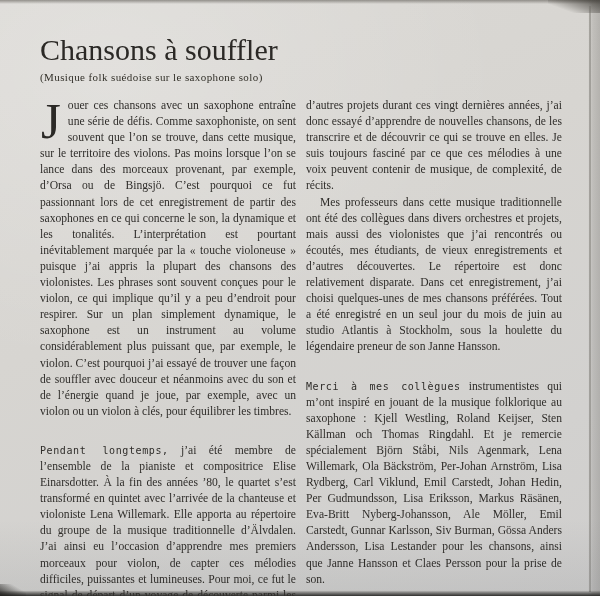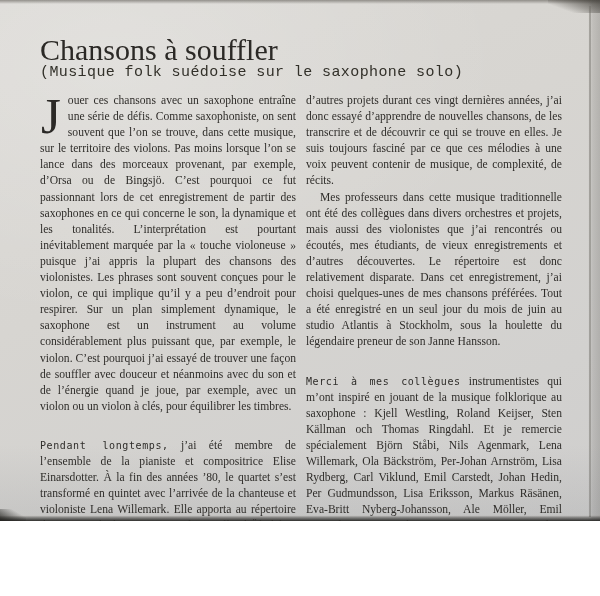--- a/index.html
+++ b/index.html
@@ -8,21 +8,21 @@
   }
   * { margin: 0; padding: 0; box-sizing: border-box; }
   html, body { width: 600px; height: 596px; overflow: hidden; }
   body {
     font-family: "Liberation Serif", "DejaVu Serif", serif;
     color: var(--ink);
   }
   .photo {
     position: relative;
     width: 600px;
-    height: 521px;
+    height: 596px;
     background:
       radial-gradient(120% 90% at 18% 12%, rgba(255,255,255,0.22), rgba(255,255,255,0) 55%),
       linear-gradient(155deg, #dbd9d5 0%, #d7d5d1 42%, #d2d1cf 78%, #cfcecd 100%);
     overflow: hidden;
   }
   
   .edge-top {
     position: absolute; top: 0; left: 0; right: 0; height: 4px;
     background: linear-gradient(to bottom, rgba(105,102,96,0.65), rgba(105,102,96,0));
   }
@@ -56,23 +56,24 @@
     left: 40px; right: 38px; top: 33px;
   }
   .title {
     font-size: 30px;
     font-weight: 400;
     line-height: 33px;
     letter-spacing: 0px;
     color: #2b2926;
   }
   .subtitle {
-    font-family: Liberation Mono, monospace;
-    font-size: 15px;
+    font-family: Liberation Serif, serif;
+    font-size: 11px;
     line-height: 13px;
+    margin-top: 5px;
     letter-spacing: 0.4px;
     color: #323029;
   }
   .columns {
     display: flex;
     gap: 10px;
     margin-top: 14px;
   }
   .col {
     flex: 1 1 0;

